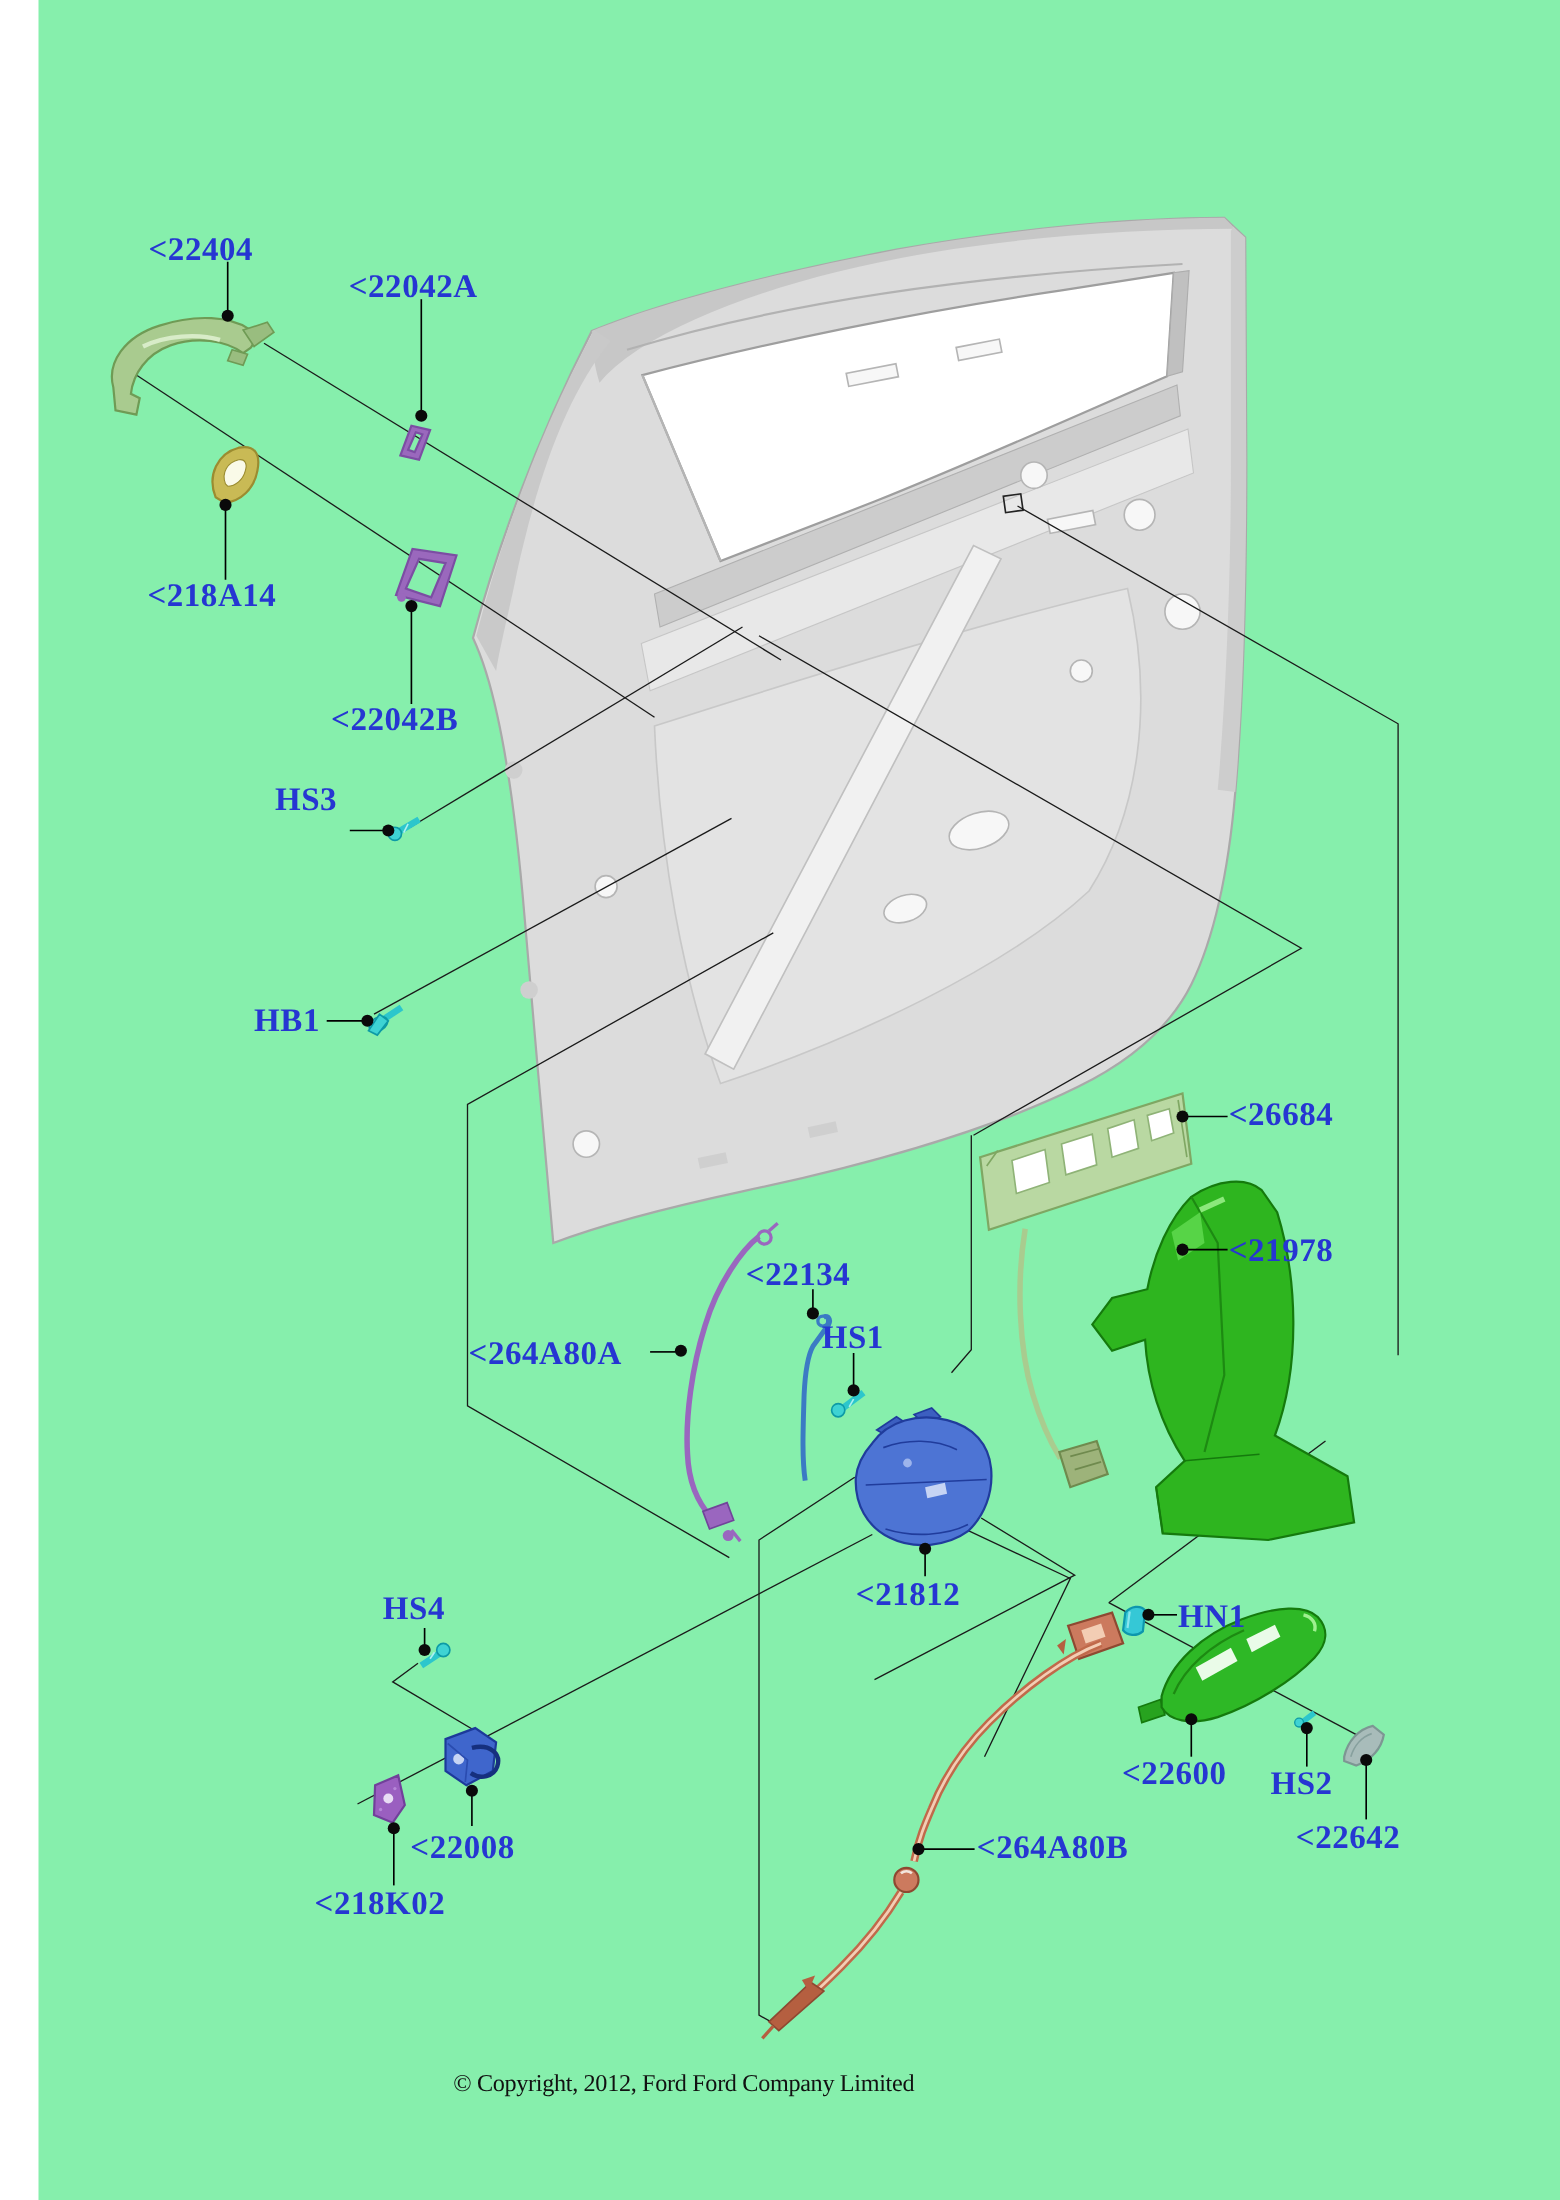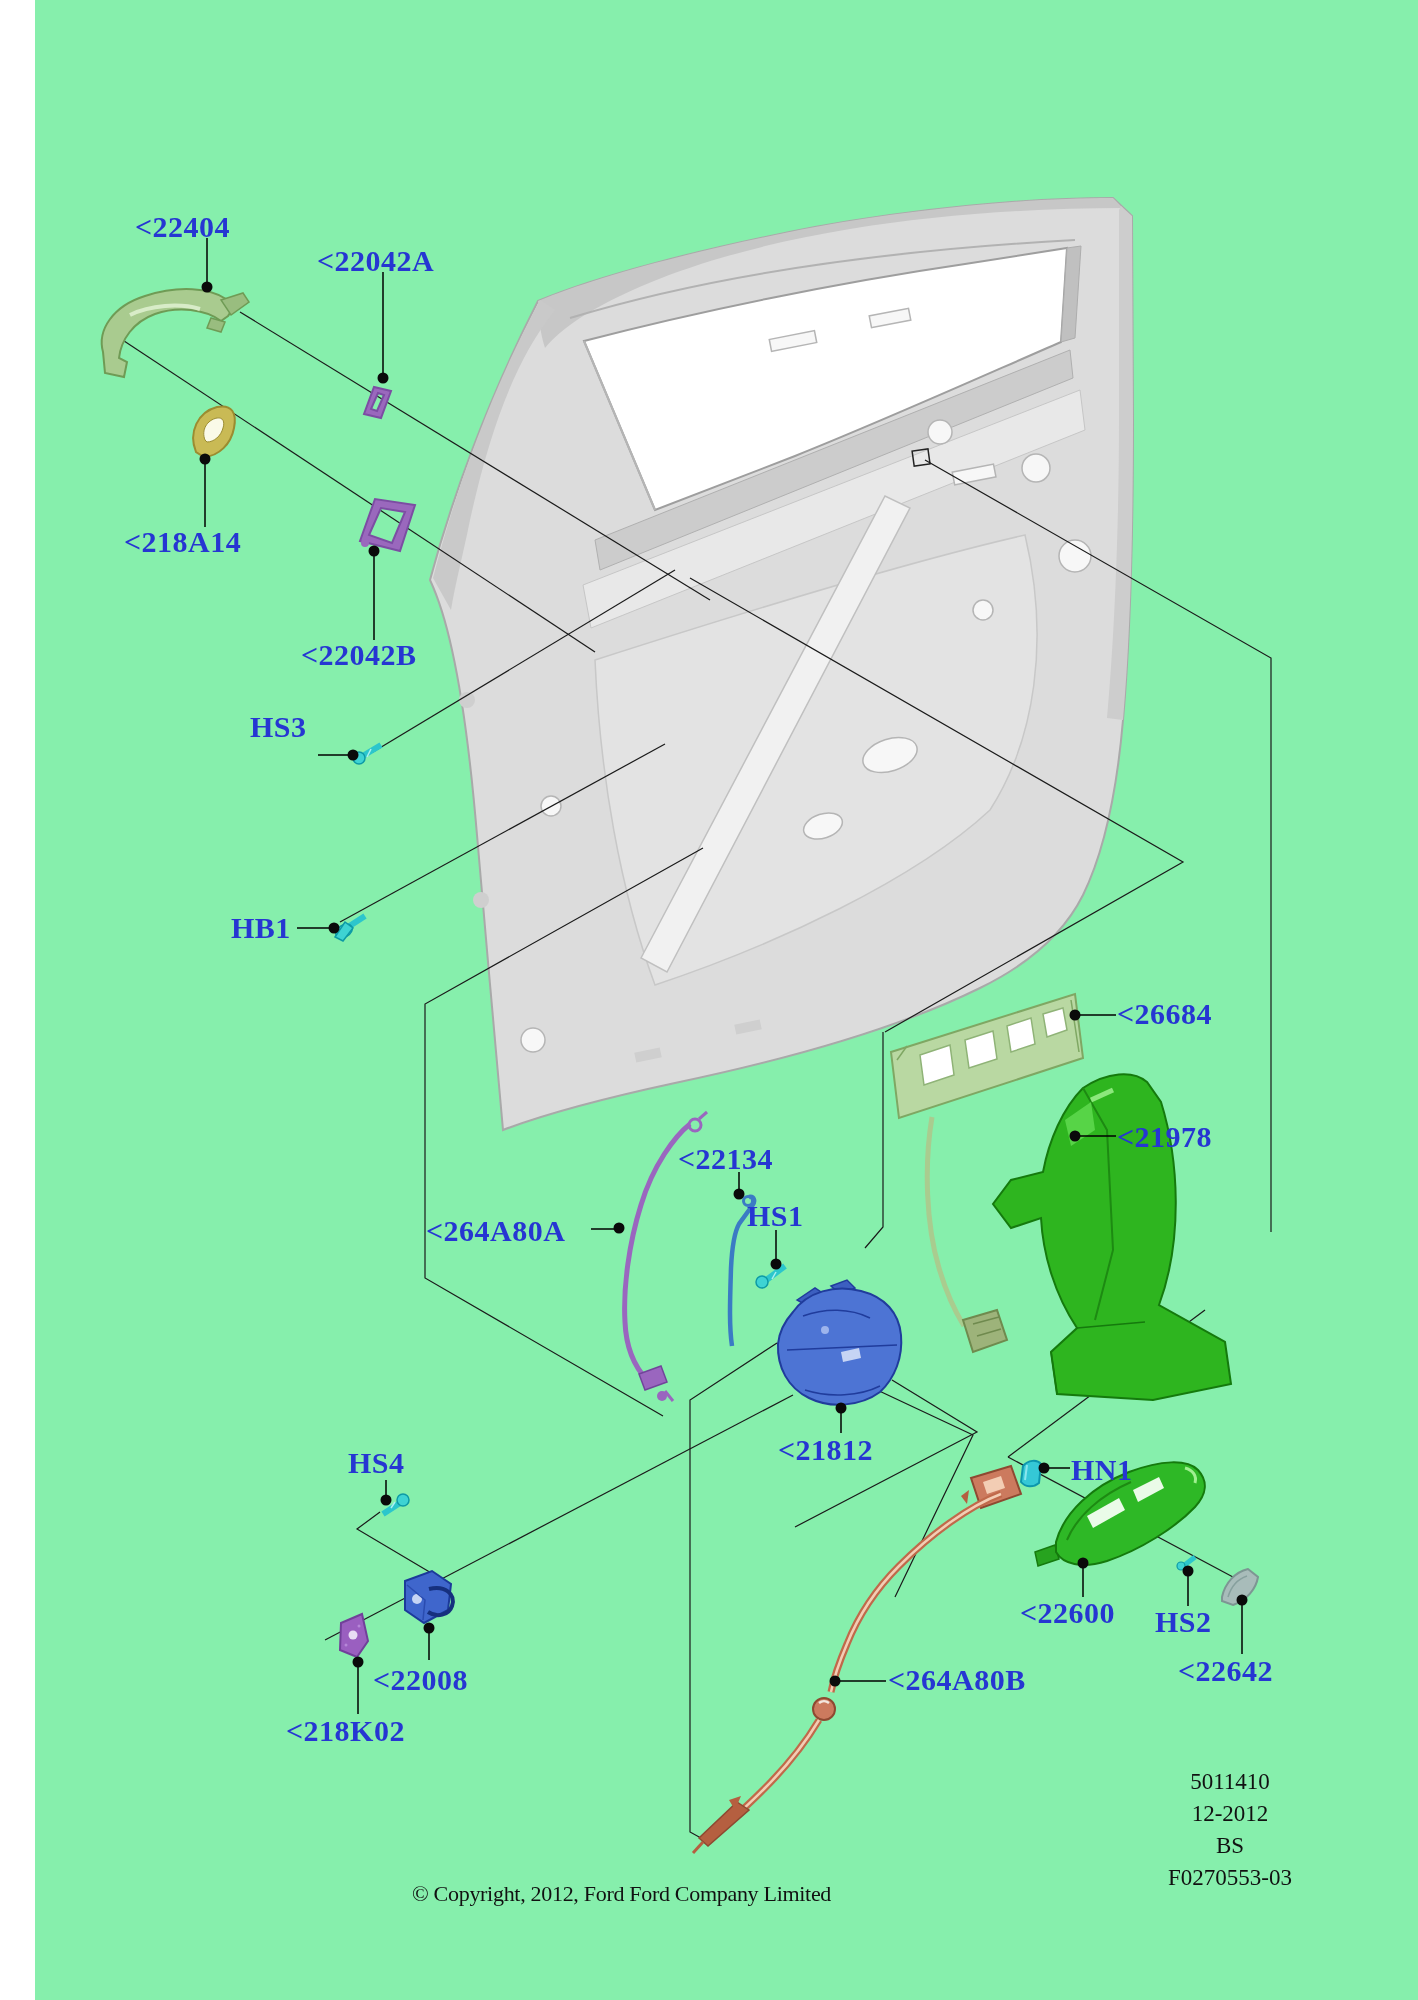--- a/index.html
+++ b/index.html
@@ -304,41 +304,35 @@
     <circle cx="1207" cy="1600" r="5.5"></circle>
     <circle cx="800" cy="1681" r="5.5"></circle>
     <circle cx="351" cy="1500" r="5.5"></circle>
     <circle cx="394" cy="1628" r="5.5"></circle>
     <circle cx="323" cy="1662" r="5.5"></circle>
   </g>
 </svg>
 
   <div class="callout" style="left:100px;top:212px">&lt;22404</div>
   <div class="callout" style="left:282px;top:246px">&lt;22042A</div>
-  <div class="callout" style="left:89px;top:527px">&lt;218A14</div>
+  <div class="callout" style="left:99px;top:527px">&lt;218A14</div>
   <div class="callout" style="left:266px;top:640px">&lt;22042B</div>
   <div class="callout" style="left:215px;top:712px">HS3</div>
   <div class="callout" style="left:196px;top:913px">HB1</div>
   <div class="callout" style="left:1082px;top:999px">&lt;26684</div>
   <div class="callout" style="left:1082px;top:1122px">&lt;21978</div>
   <div class="callout" style="left:391px;top:1216px">&lt;264A80A</div>
   <div class="callout" style="left:643px;top:1144px">&lt;22134</div>
   <div class="callout" style="left:712px;top:1201px">HS1</div>
   <div class="callout" style="left:743px;top:1435px">&lt;21812</div>
   <div class="callout" style="left:313px;top:1448px">HS4</div>
   <div class="callout" style="left:338px;top:1665px">&lt;22008</div>
   <div class="callout" style="left:251px;top:1716px">&lt;218K02</div>
   <div class="callout" style="left:853px;top:1665px">&lt;264A80B</div>
   <div class="callout" style="left:1036px;top:1455px">HN1</div>
   <div class="callout" style="left:985px;top:1598px">&lt;22600</div>
   <div class="callout" style="left:1120px;top:1607px">HS2</div>
   <div class="callout" style="left:1143px;top:1656px">&lt;22642</div>
 
-  <div class="plate">
-    <div>5011410</div>
-    <div>12-2012</div>
-    <div>BS</div>
-    <div>F0270553-03</div>
-  </div>
 
   <div class="copyright">© Copyright, 2012, Ford Ford Company Limited</div>
 
 </div>
 
 </body></html>

